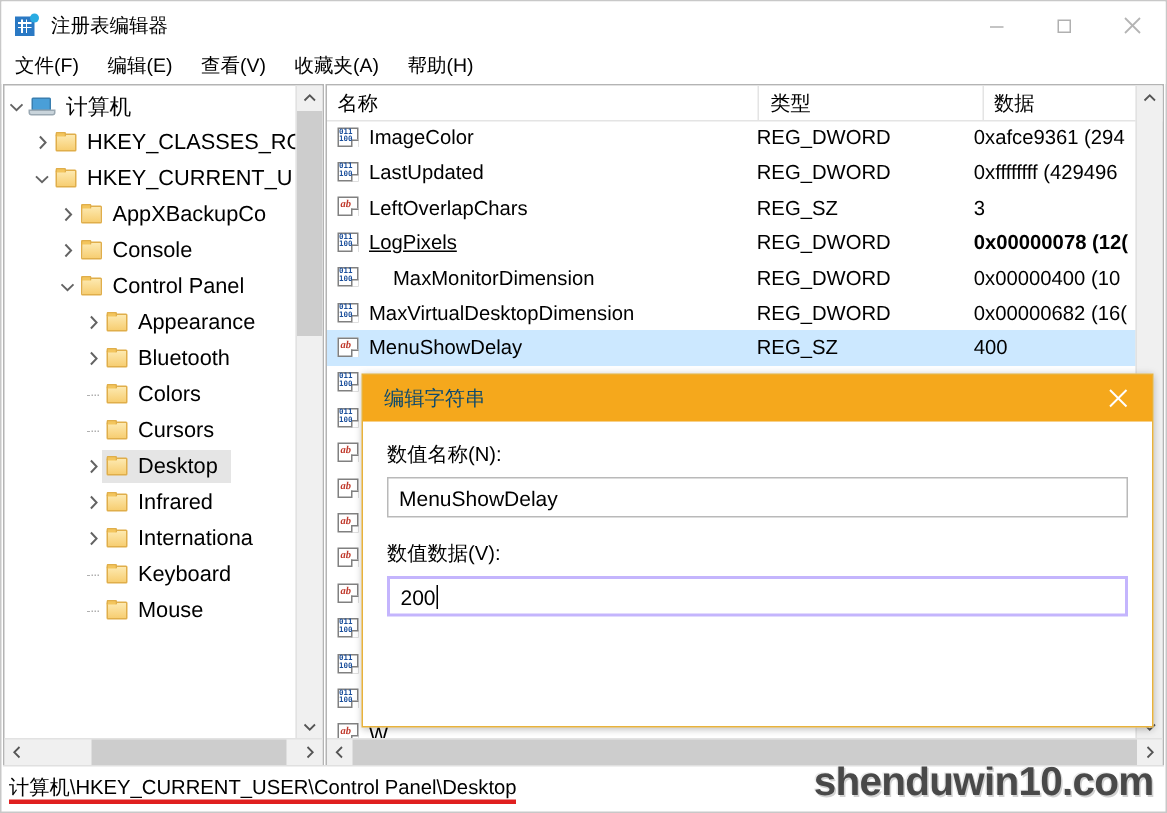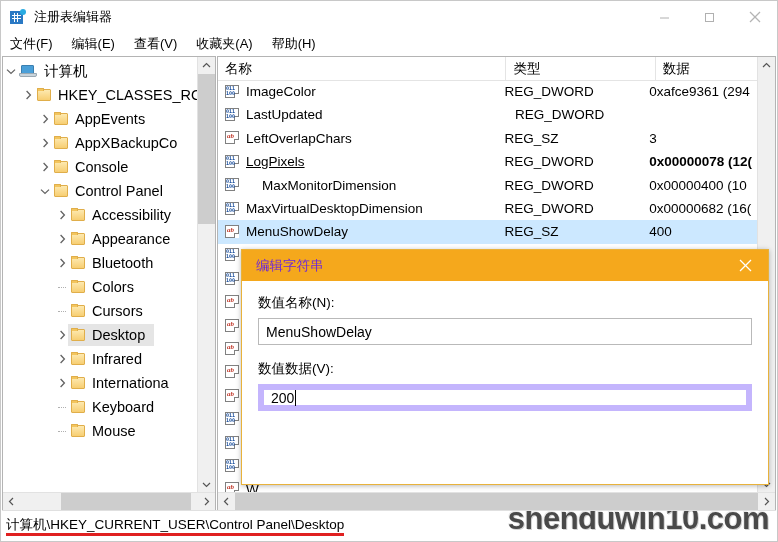--- a/index.html
+++ b/index.html
@@ -75,40 +75,40 @@
   .vicon .paper{position:absolute;left:0;top:0;width:14px;height:13px;background:#fff;border:1px solid #808080;box-sizing:border-box;}
   .vicon .paper:after{content:"";position:absolute;right:-1px;bottom:-1px;width:5px;height:5px;background:#fff;border-left:1px solid #808080;border-top:1px solid #808080;box-sizing:border-box;}
   .vicon .txt{position:absolute;left:1px;top:1px;font-size:5px;line-height:5px;font-family:"DejaVu Sans Mono",monospace;font-weight:bold;letter-spacing:0px;}
   .vicon.dword .txt{color:#1b4f9c;}
   .vicon.sz .txt{color:#c0392b;font-size:7px;line-height:11px;font-family:"Liberation Serif",serif;font-style:italic;font-weight:bold;left:2px;top:0px;text-align:right;}
 
   
   .dialog{position:absolute;left:240px;top:248px;width:528px;height:236px;background:#f0f0f0;
      border:1px solid #e8b23b;box-sizing:border-box;box-shadow:0 1px 5px rgba(0,0,0,.28);}
   .dlg-title{height:31px;background:#f5a81c;display:flex;align-items:center;padding-left:14px;position:relative;}
-  .dlg-title .t{font-size:13.5px;color:#6d28d9;}
+  .dlg-title .t{font-size:13.5px;color:#0c4a6e;}
   .dlg-close{position:absolute;right:0;top:0;width:45px;height:31px;display:flex;align-items:center;justify-content:center;color:#fff;}
   .dlg-body{padding:13px 16px 0 16px;background:#fff;height:calc(100% - 31px);box-sizing:border-box;}
   .dlg-label{font-size:13.5px;color:#000;margin-bottom:6px;}
   .dlg-input{height:27px;border:1px solid #b9b9b9;background:#fff;box-sizing:border-box;
      display:flex;align-items:center;padding-left:7px;font-size:14px;margin-bottom:15px;}
-  .dlg-input.focused{border:6px solid #c4b5fd;}
+  .dlg-input.focused{border:2px solid #c4b5fd;}
   .caret{display:inline-block;width:1px;height:16px;background:#000;margin-left:1px;vertical-align:-3px;}
   .dlg-buttons{display:flex;justify-content:flex-end;gap:12px;margin-top:9px;}
   .dbtn{width:110px;height:27px;background:#e1e1e1;border:1px solid #adadad;box-sizing:border-box;
      display:flex;align-items:center;justify-content:center;font-size:13.5px;color:#000;}
   .dbtn.default{border:2px solid #2a8ac4;background:#e1e1e1;}
 
   
   .statusbar{position:absolute;left:1px;right:1px;bottom:1px;height:29px;background:#fff;
      border-top:1px solid #e0e0e0;display:flex;align-items:center;padding-left:4px;font-size:13.5px;overflow:hidden;}
   .status-text{position:relative;display:inline-block;padding-bottom:2px;white-space:nowrap;}
   .status-text .underline{position:absolute;left:0;right:0;bottom:0;height:3px;background:#e02020;}
   .watermark{position:absolute;right:7px;bottom:3px;font-family:"Liberation Sans",sans-serif;
-     font-size:31px;font-weight:bold;color:#3a3a3a;letter-spacing:-0.5px;
+     font-size:27px;font-weight:bold;color:#3a3a3a;letter-spacing:-0.5px;
      text-shadow:1px 1px 0 #cfcfcf,-1px -1px 0 #e9e9e9;opacity:.92;margin-left:24px;}
 </style>
 </head>
 <body>
 
 <div id="app">
 
   <div class="titlebar">
     <div class="app-icon">
       <div class="grid"></div>
@@ -161,68 +161,58 @@
             <div style="width: 17px; flex: 0 0 auto;"></div>
             <div class="chev">
               <svg width="7" height="10" viewBox="0 0 7 10">
                 <polyline points="1.6,1 5.4,5 1.6,9" fill="none" stroke="#636363" stroke-width="1.3"></polyline>
               </svg>
             </div>
             <div class="folder"></div>
             <div class="tlabel">HKEY_CLASSES_RO</div>
           </div>
           <div class="tnode">
-            <div style="width: 34px; flex: 0 0 auto;"></div>
-            <div class="chev">
-              <svg width="7" height="10" viewBox="0 0 7 10">
-                <polyline points="1.6,1 5.4,5 1.6,9" fill="none" stroke="#636363" stroke-width="1.3"></polyline>
-              </svg>
-            </div>
-            <div class="folder"></div>
-            <div class="tlabel">AppEvents</div>
-          </div>
-          <div class="tnode">
-            <div style="width: 34px; flex: 0 0 auto;"></div>
-            <div class="chev">
-              <svg width="7" height="10" viewBox="0 0 7 10">
-                <polyline points="1.6,1 5.4,5 1.6,9" fill="none" stroke="#636363" stroke-width="1.3"></polyline>
-              </svg>
-            </div>
-            <div class="folder"></div>
-            <div class="tlabel">AppXBackupCo</div>
-          </div>
-          <div class="tnode">
-            <div style="width: 34px; flex: 0 0 auto;"></div>
-            <div class="chev">
-              <svg width="7" height="10" viewBox="0 0 7 10">
-                <polyline points="1.6,1 5.4,5 1.6,9" fill="none" stroke="#636363" stroke-width="1.3"></polyline>
-              </svg>
-            </div>
-            <div class="folder"></div>
-            <div class="tlabel">Console</div>
-          </div>
-          <div class="tnode">
-            <div style="width: 34px; flex: 0 0 auto;"></div>
+            <div style="width: 17px; flex: 0 0 auto;"></div>
             <div class="chev">
               <svg width="10" height="7" viewBox="0 0 10 7">
                 <polyline points="1,1.6 5,5.4 9,1.6" fill="none" stroke="#636363" stroke-width="1.3"></polyline>
               </svg>
             </div>
             <div class="folder"></div>
+            <div class="tlabel">HKEY_CURRENT_U</div>
+          </div>
+          <div class="tnode">
+            <div style="width: 34px; flex: 0 0 auto;"></div>
+            <div class="chev">
+              <svg width="7" height="10" viewBox="0 0 7 10">
+                <polyline points="1.6,1 5.4,5 1.6,9" fill="none" stroke="#636363" stroke-width="1.3"></polyline>
+              </svg>
+            </div>
+            <div class="folder"></div>
+            <div class="tlabel">AppXBackupCo</div>
+          </div>
+          <div class="tnode">
+            <div style="width: 34px; flex: 0 0 auto;"></div>
+            <div class="chev">
+              <svg width="7" height="10" viewBox="0 0 7 10">
+                <polyline points="1.6,1 5.4,5 1.6,9" fill="none" stroke="#636363" stroke-width="1.3"></polyline>
+              </svg>
+            </div>
+            <div class="folder"></div>
+            <div class="tlabel">Console</div>
+          </div>
+          <div class="tnode">
+            <div style="width: 34px; flex: 0 0 auto;"></div>
+            <div class="chev">
+              <svg width="10" height="7" viewBox="0 0 10 7">
+                <polyline points="1,1.6 5,5.4 9,1.6" fill="none" stroke="#636363" stroke-width="1.3"></polyline>
+              </svg>
+            </div>
+            <div class="folder"></div>
             <div class="tlabel">Control Panel</div>
-          </div>
-          <div class="tnode">
-            <div style="width: 51px; flex: 0 0 auto;"></div>
-            <div class="chev">
-              <svg width="7" height="10" viewBox="0 0 7 10">
-                <polyline points="1.6,1 5.4,5 1.6,9" fill="none" stroke="#636363" stroke-width="1.3"></polyline>
-              </svg>
-            </div>
-            <div class="folder"></div>
-            <div class="tlabel">Accessibility</div>
           </div>
           <div class="tnode">
             <div style="width: 51px; flex: 0 0 auto;"></div>
             <div class="chev">
               <svg width="7" height="10" viewBox="0 0 7 10">
                 <polyline points="1.6,1 5.4,5 1.6,9" fill="none" stroke="#636363" stroke-width="1.3"></polyline>
               </svg>
             </div>
             <div class="folder"></div>
             <div class="tlabel">Appearance</div>
@@ -345,20 +335,21 @@
           </div>
           <div class="lrow">
             <div class="cell cname" style="width: 290px;">
               <span class="vicon dword">
                 <span class="paper"></span>
                 <span class="txt">011<br>100</span>
               </span>
               <span>LastUpdated</span>
             </div>
             <div class="cell" style="width: 150px;">REG_DWORD</div>
+            <div class="cell" style="width: 120px;">0xffffffff (429496</div>
           </div>
           <div class="lrow">
             <div class="cell cname" style="width: 290px;">
               <span class="vicon sz">
                 <span class="paper"></span>
                 <span class="txt">ab</span>
               </span>
               <span>LeftOverlapChars</span>
             </div>
             <div class="cell" style="width: 150px;">REG_SZ</div>

